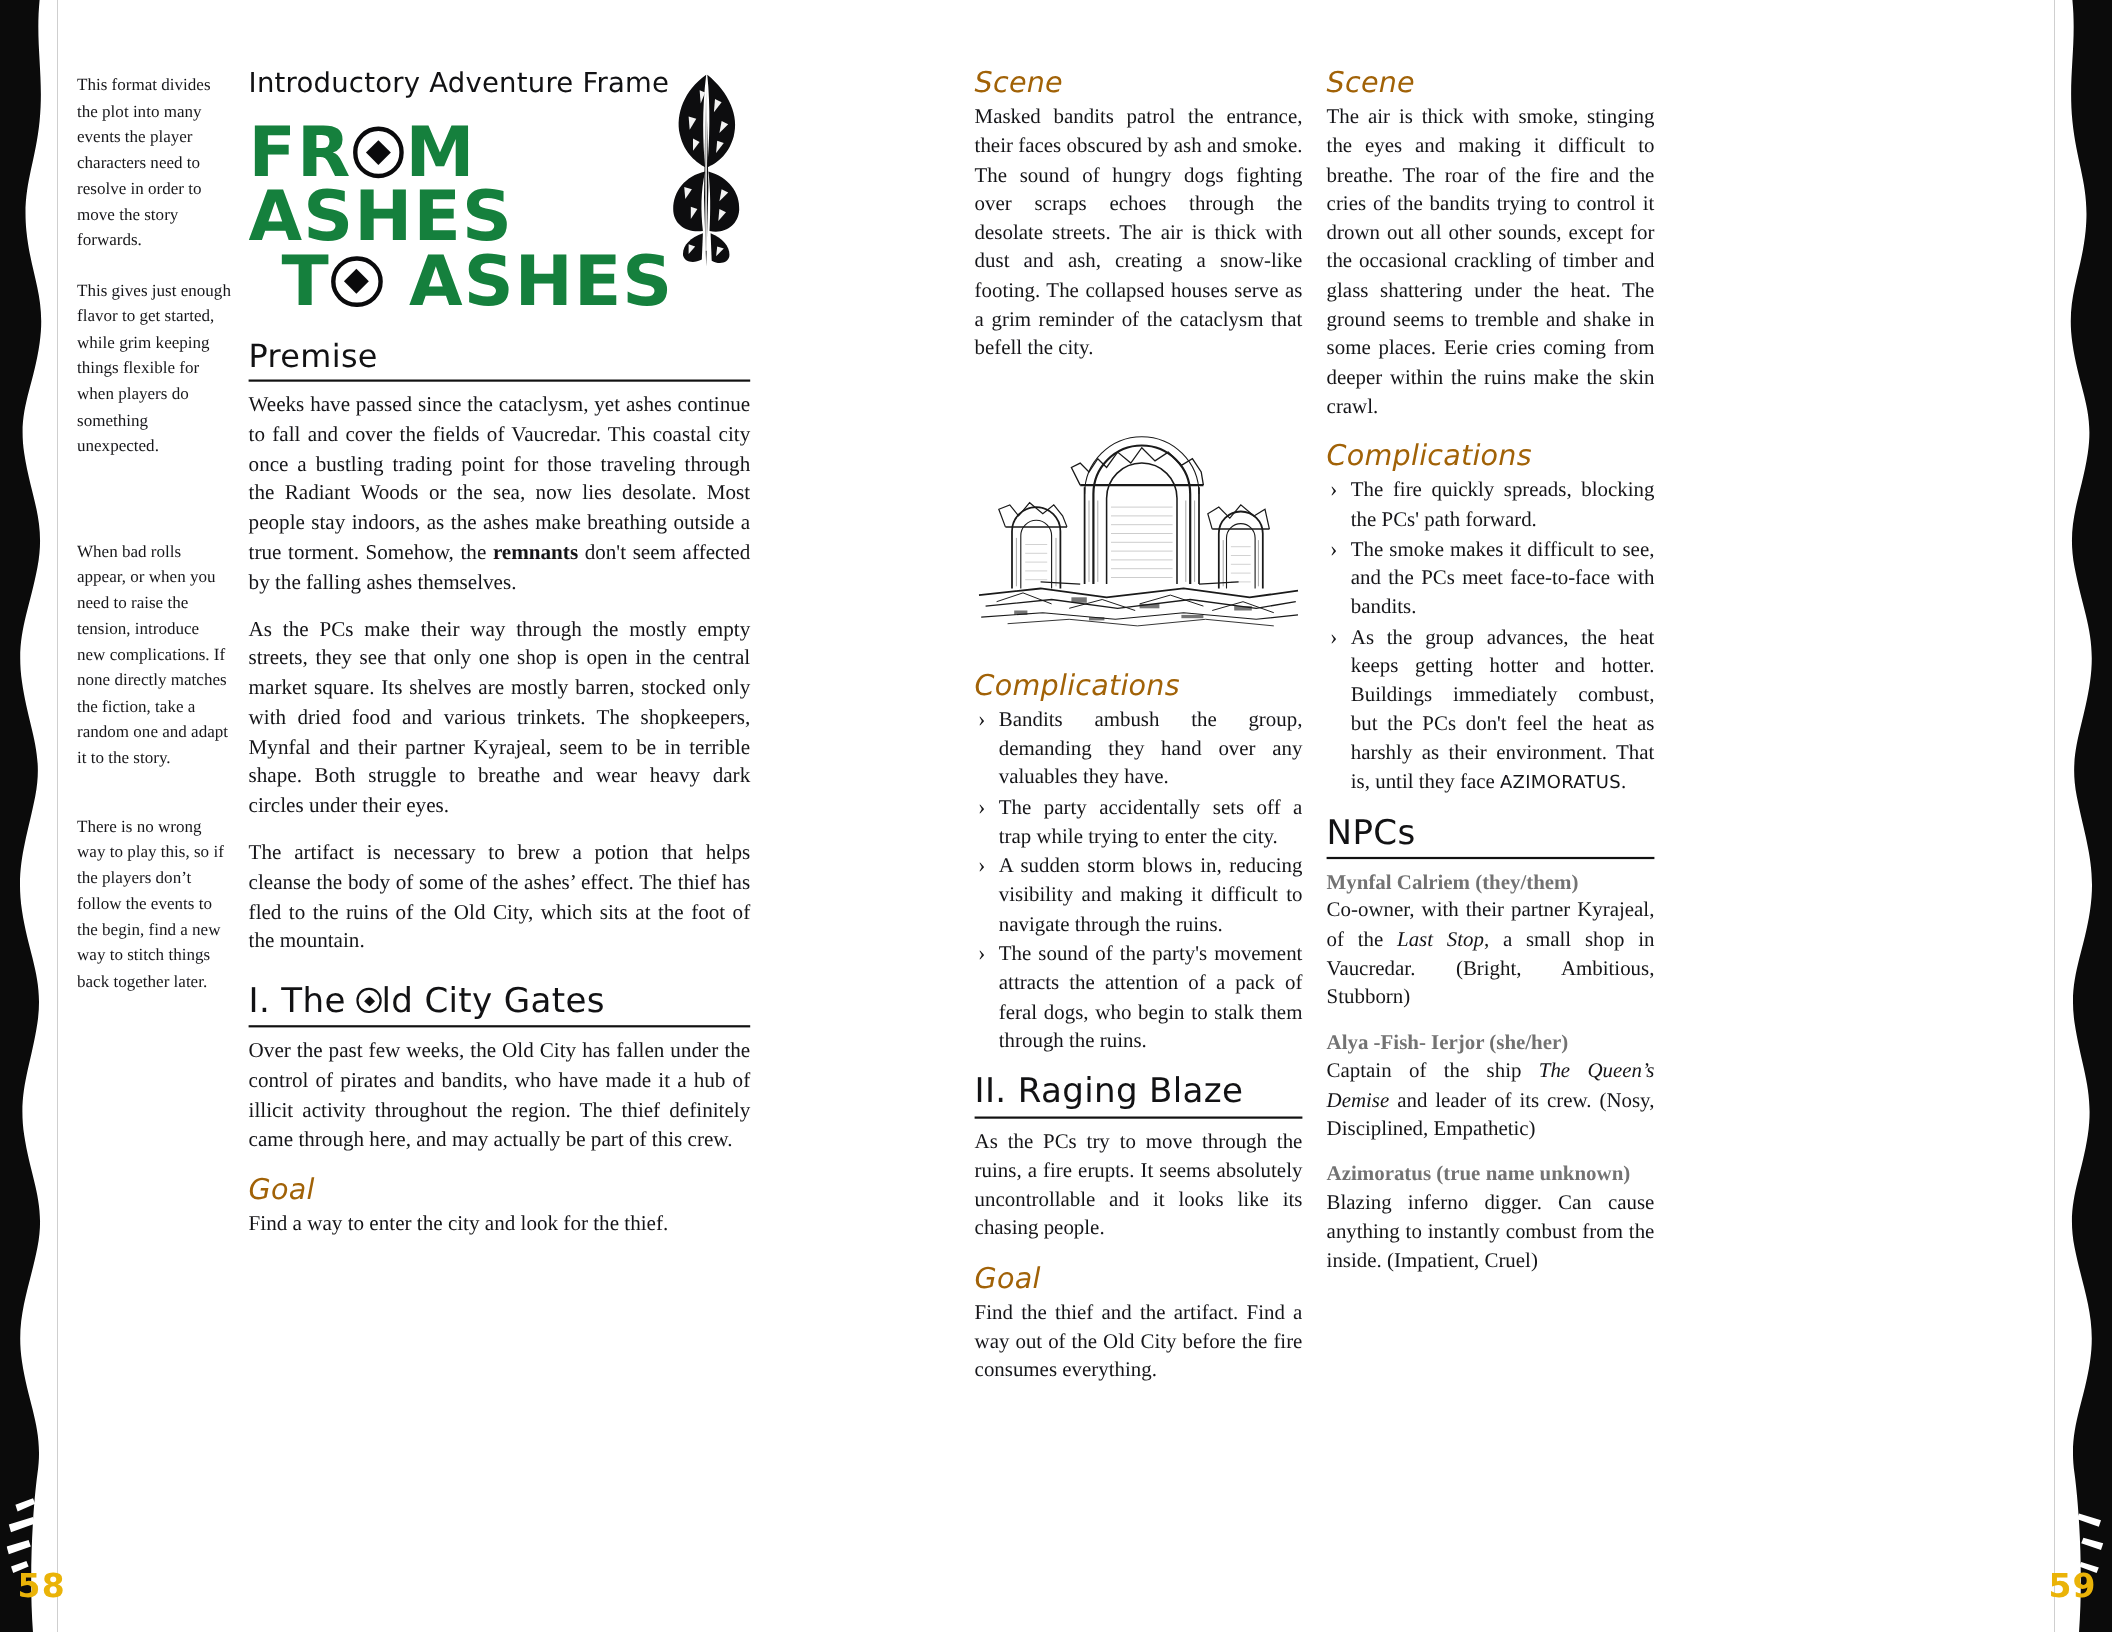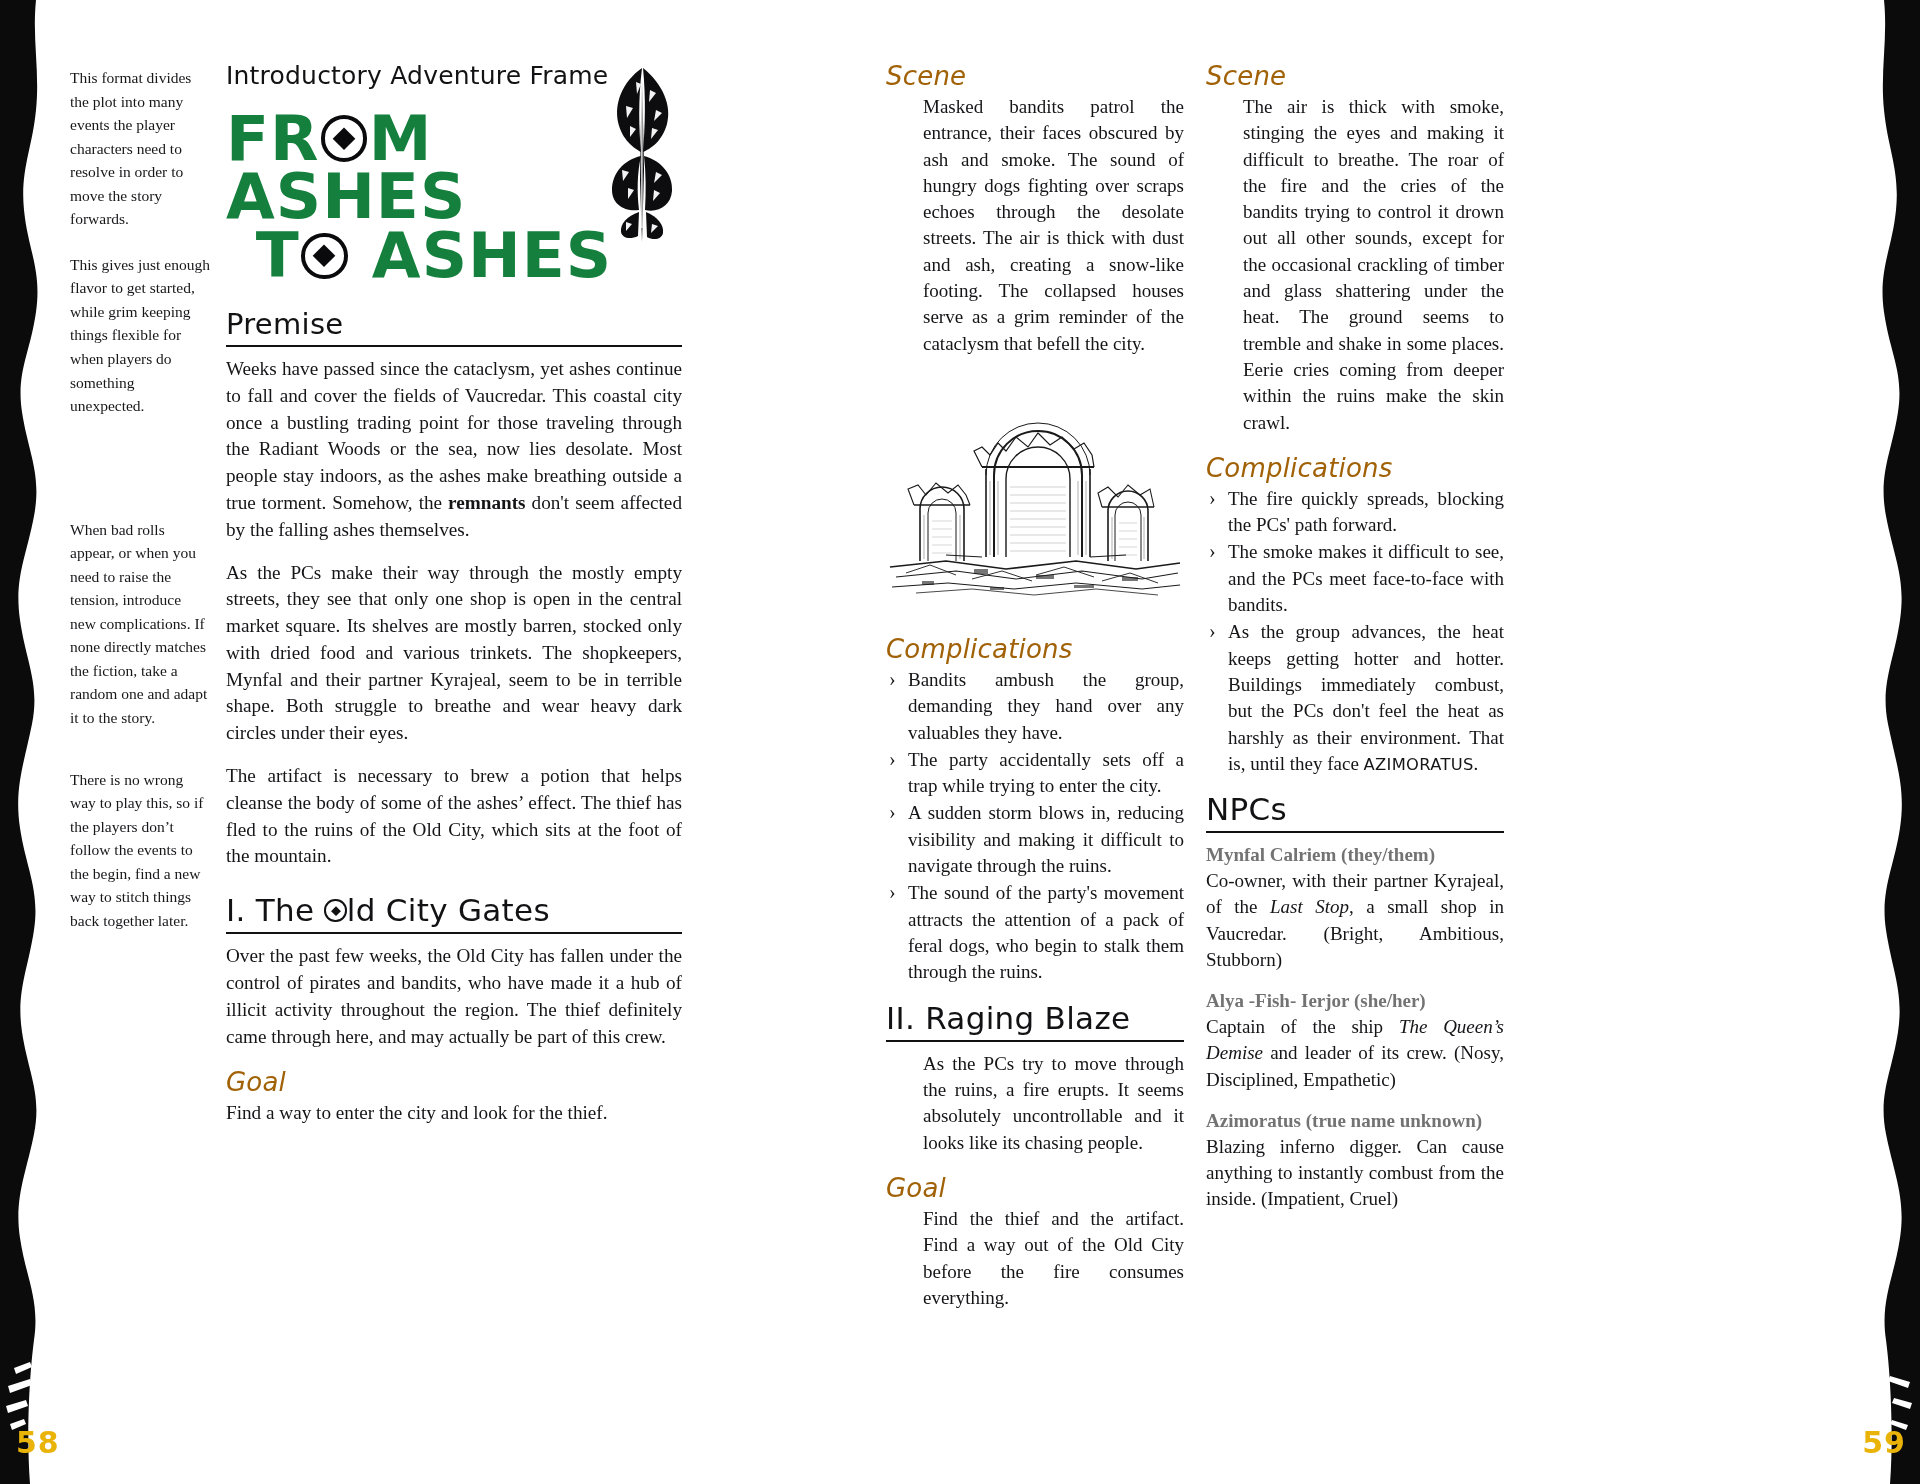--- a/index.html
+++ b/index.html
@@ -178,21 +178,21 @@
     top: 62px;
     width: 298px;
   }
   .col-right {
     position: absolute;
     left: 1206px;
     top: 62px;
     width: 298px;
   }
 
-  .col-mid p.body, .col-right p.body { font-size: 19px; line-height: 1.385; margin-left: 37px; }
+  .col-mid p.body, .col-right p.body { font-size: 19px; line-height: 1.385; }
 
   ul.comps {
     list-style: none;
     margin: 2px 0 14px 0;
   }
   ul.comps li {
     position: relative;
     padding-left: 22px;
     font-size: 19px;
     line-height: 1.385;
@@ -238,21 +238,21 @@
   }
 </style>
 </head>
 <body>
 
 <div class="spread">
 
   <div class="margin-notes">
     <p>This format divides the plot into many events the player characters  need to resolve in order to move the story forwards.</p>
     <p>This gives just enough flavor to get started, while grim keeping things flexible for when players do something unexpected.</p>
-    <p style="margin-top:100px">When bad rolls appear, or when you need to raise the tension, introduce new complications. If none directly matches the fiction, take a random one and adapt it to the story.</p>
+    <p style="margin-top:72px">When bad rolls appear, or when you need to raise the tension, introduce new complications. If none directly matches the fiction, take a random one and adapt it to the story.</p>
     <p style="margin-top:38px">There is no wrong way to play this, so if the players don’t follow the events to the begin, find a new way to stitch things back together later.</p>
   </div>
 
   <svg class="leaf-art" viewBox="0 0 100 185">
     <g fill="#0d0d0f">
       <path d="M50 182 L52 110 L51 60 L50 20 L49 60 L48 120 Z"></path>
       <path d="M50 8 C30 22 22 44 26 62 C30 80 42 88 49 92 C47 70 46 40 50 8 Z"></path>
       <path d="M51 8 C71 24 80 46 75 64 C70 82 58 89 51 92 C53 68 54 38 51 8 Z"></path>
       <path d="M49 96 C31 100 20 114 20 130 C20 144 32 152 47 150 C45 132 45 114 49 96 Z"></path>
       <path d="M52 96 C70 101 81 115 80 131 C79 145 67 153 53 150 C54 132 54 113 52 96 Z"></path>

